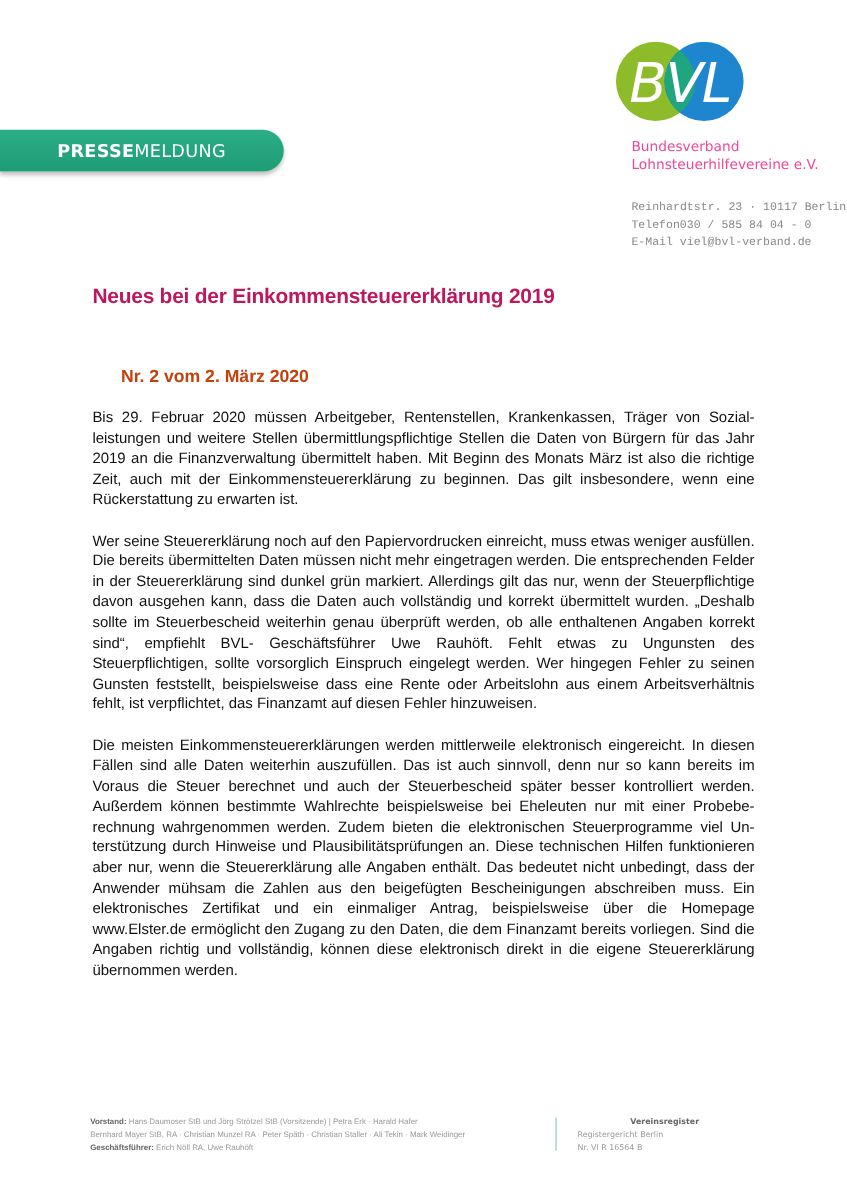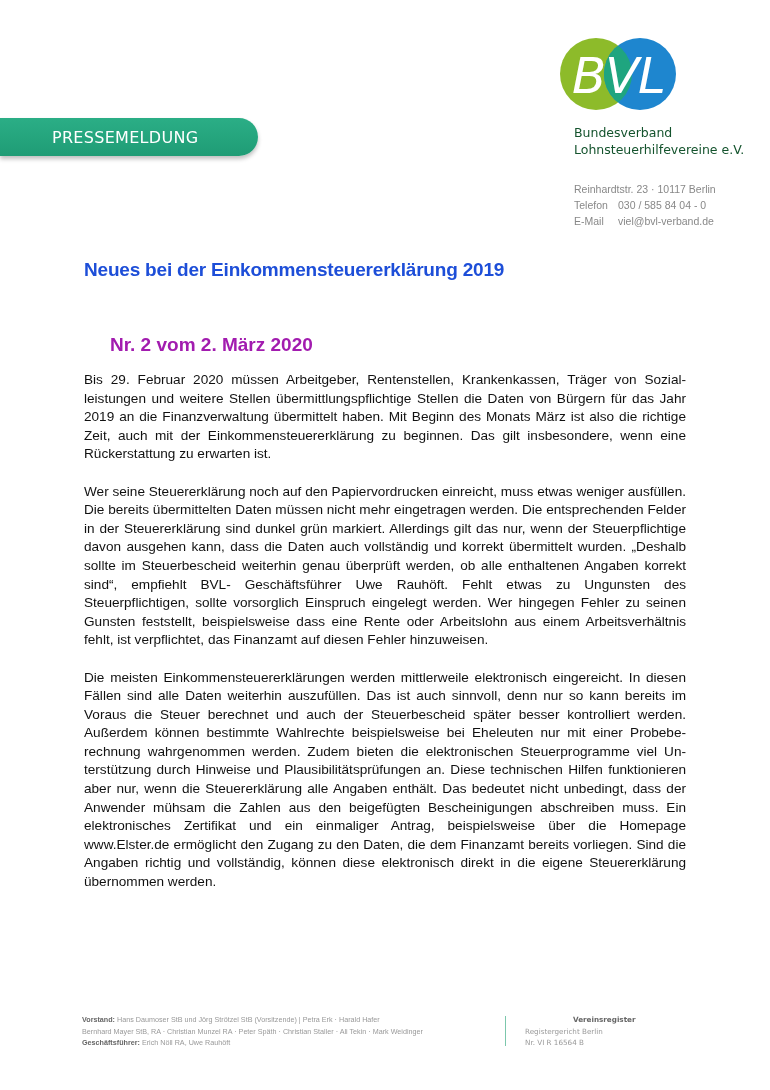--- a/index.html
+++ b/index.html
@@ -8,43 +8,43 @@
 
     
     .banner {
       position: absolute; left: 0; top: 118px; width: 258px; height: 38px;
       background: linear-gradient(180deg, #2bae86 0%, #1f9c75 100%);
       border-radius: 0 19px 19px 0;
       box-shadow: 0 3px 4px rgba(0,0,0,0.25);
       display: flex; align-items: center; padding-left: 52px;
     }
     .banner span { color: #ffffff; font-family: "DejaVu Sans", sans-serif; font-size: 16px; letter-spacing: 0.3px; }
-    .banner .b1 { font-weight: normal; }
+    .banner .b1 { font-weight: bold; }
     .banner .b2 { font-weight: normal; }
 
     
     .logo { position: absolute; left: 560px; top: 38px; width: 120px; height: 72px; }
     .org-name {
       position: absolute; left: 574px; top: 124px;
-      font-family: "DejaVu Sans", sans-serif; font-size: 12.5px; color: #14532d; line-height: 17px;
+      font-family: "DejaVu Sans", sans-serif; font-size: 12.5px; color: #ec4899; line-height: 17px;
     }
     .contact {
       position: absolute; left: 574px; top: 181px;
-      font-family: Liberation Sans, sans-serif; font-size: 10.5px; color: #888; line-height: 16px;
+      font-family: Liberation Mono, monospace; font-size: 10.5px; color: #888; line-height: 16px;
     }
     .contact .lbl { display: inline-block; width: 44px; }
 
     
     .title {
       position: absolute; left: 84px; top: 259px;
-      font-size: 19px; font-weight: bold; color: #1d4ed8; letter-spacing: -0.2px;
+      font-size: 19px; font-weight: bold; color: #be185d; letter-spacing: -0.2px;
     }
     .subtitle {
       position: absolute; left: 84px; top: 334px;
-      font-size: 19px; font-weight: bold; color: #a21caf; padding-left: 26px;
+      font-size: 16px; font-weight: bold; color: #c2410c; padding-left: 26px;
     }
 
     
     .body {
       position: absolute; left: 84px; top: 371px; width: 602px;
       font-size: 13.6px; line-height: 18.6px; color: #111; text-align: justify;
       hyphens: manual;
     }
     .body p { margin-bottom: 18.6px; }
 

